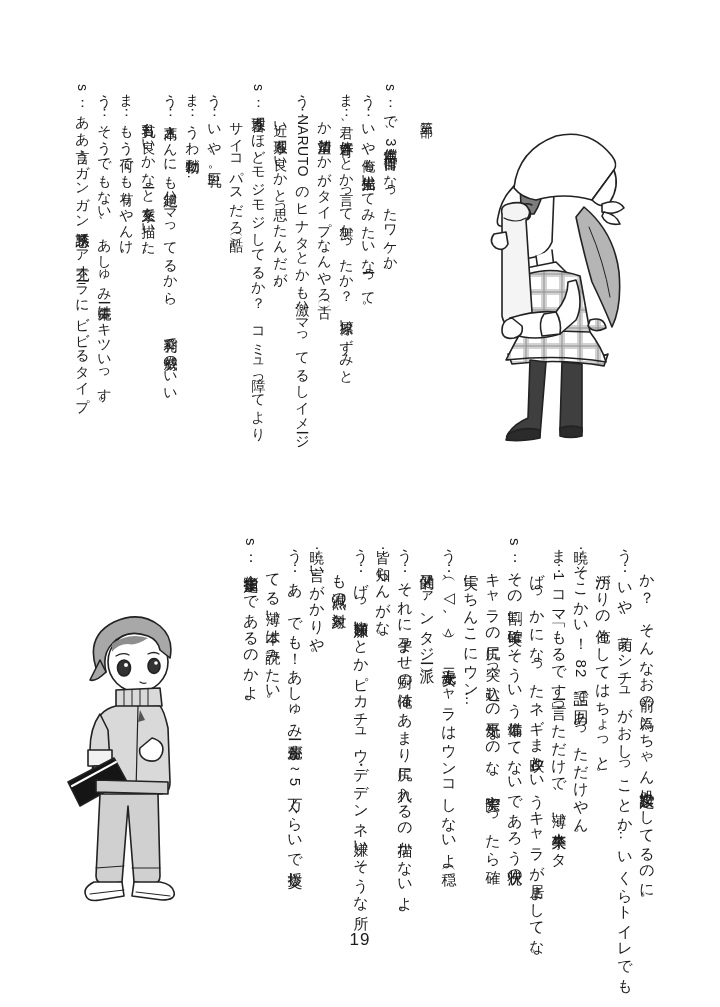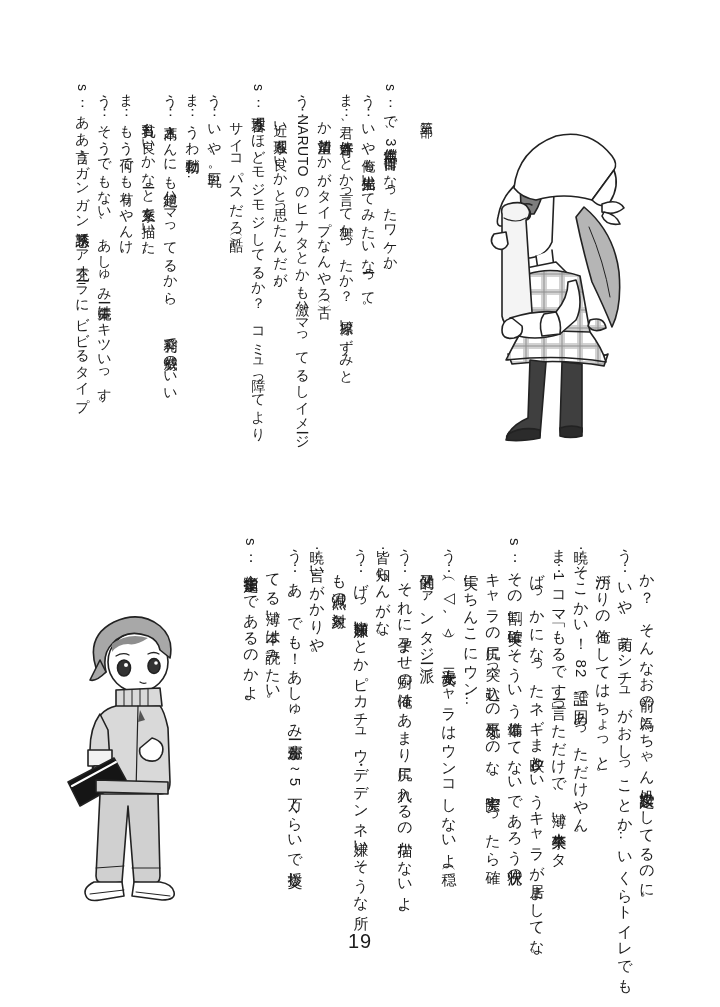--- a/index.html
+++ b/index.html
@@ -28,21 +28,21 @@
   #top-block{top:84px;right:318px;height:398px;}
   #top-block p{font-size:14px;line-height:22px;letter-spacing:0.5px;}
   #top-block p.ind{padding-top:28px;}
 
   #bottom-block{top:538px;right:62px;height:442px;}
   #bottom-block p{font-size:15px;line-height:22px;letter-spacing:1px;}
   #bottom-block p.ind{padding-top:25px;}
 
   #page-number{
     position:absolute;left:330px;top:930px;width:60px;
-    text-align:center;font-size:20px;letter-spacing:1px;
+    text-align:center;font-size:17px;letter-spacing:1px;
   }
 
   .illu{position:absolute;}
   #illu-top{left:464px;top:122px;width:210px;height:330px;}
   #illu-bottom{left:56px;top:610px;width:152px;height:308px;}
   svg{display:block;}
 </style>
 </head>
 <body>
 

